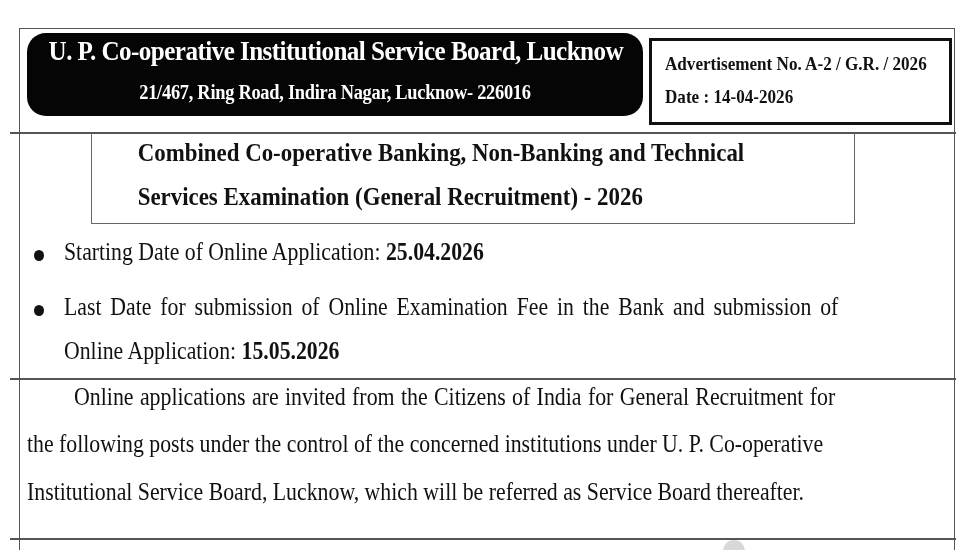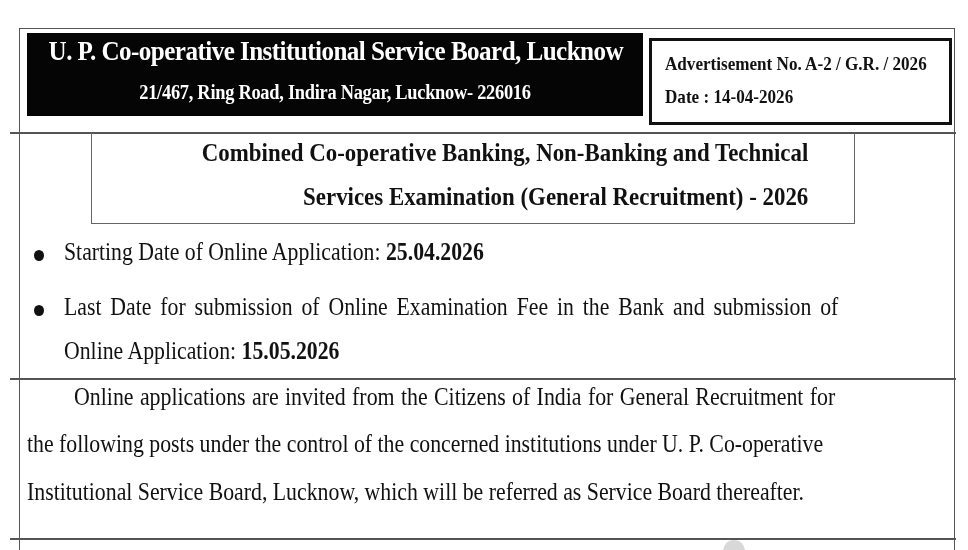--- a/index.html
+++ b/index.html
@@ -29,20 +29,21 @@
     .hdr-black {
       position: absolute;
       left: 27px;
       top: 33px;
       width: 616px;
       height: 83px;
       background: #050505;
       color: #ffffff;
       text-align: center;
       box-sizing: border-box;
+      border-radius: 19px;
     }
     .hdr-title {
       position: absolute;
       left: 0; right: 0;
       top: 3px;
       font-size: 27px;
       font-weight: bold;
       letter-spacing: -0.6px;
       transform: scaleX(0.93);
       white-space: nowrap;
@@ -91,21 +92,21 @@
     .hline.h3 { top: 538px; }
     .title-box {
       position: absolute;
       left: 91px;
       top: 133px;
       width: 764px;
       height: 91px;
       border: 1px solid #666;
       border-top: none;
       box-sizing: border-box;
-      text-align: right;
+      text-align: left;
     }
     .title-line {
       position: absolute;
       left: 0; right: 0;
       font-size: 26px;
       font-weight: bold;
       white-space: nowrap;
       transform: scaleX(0.88);
     }
     .title-l1 { top: 5px; }

